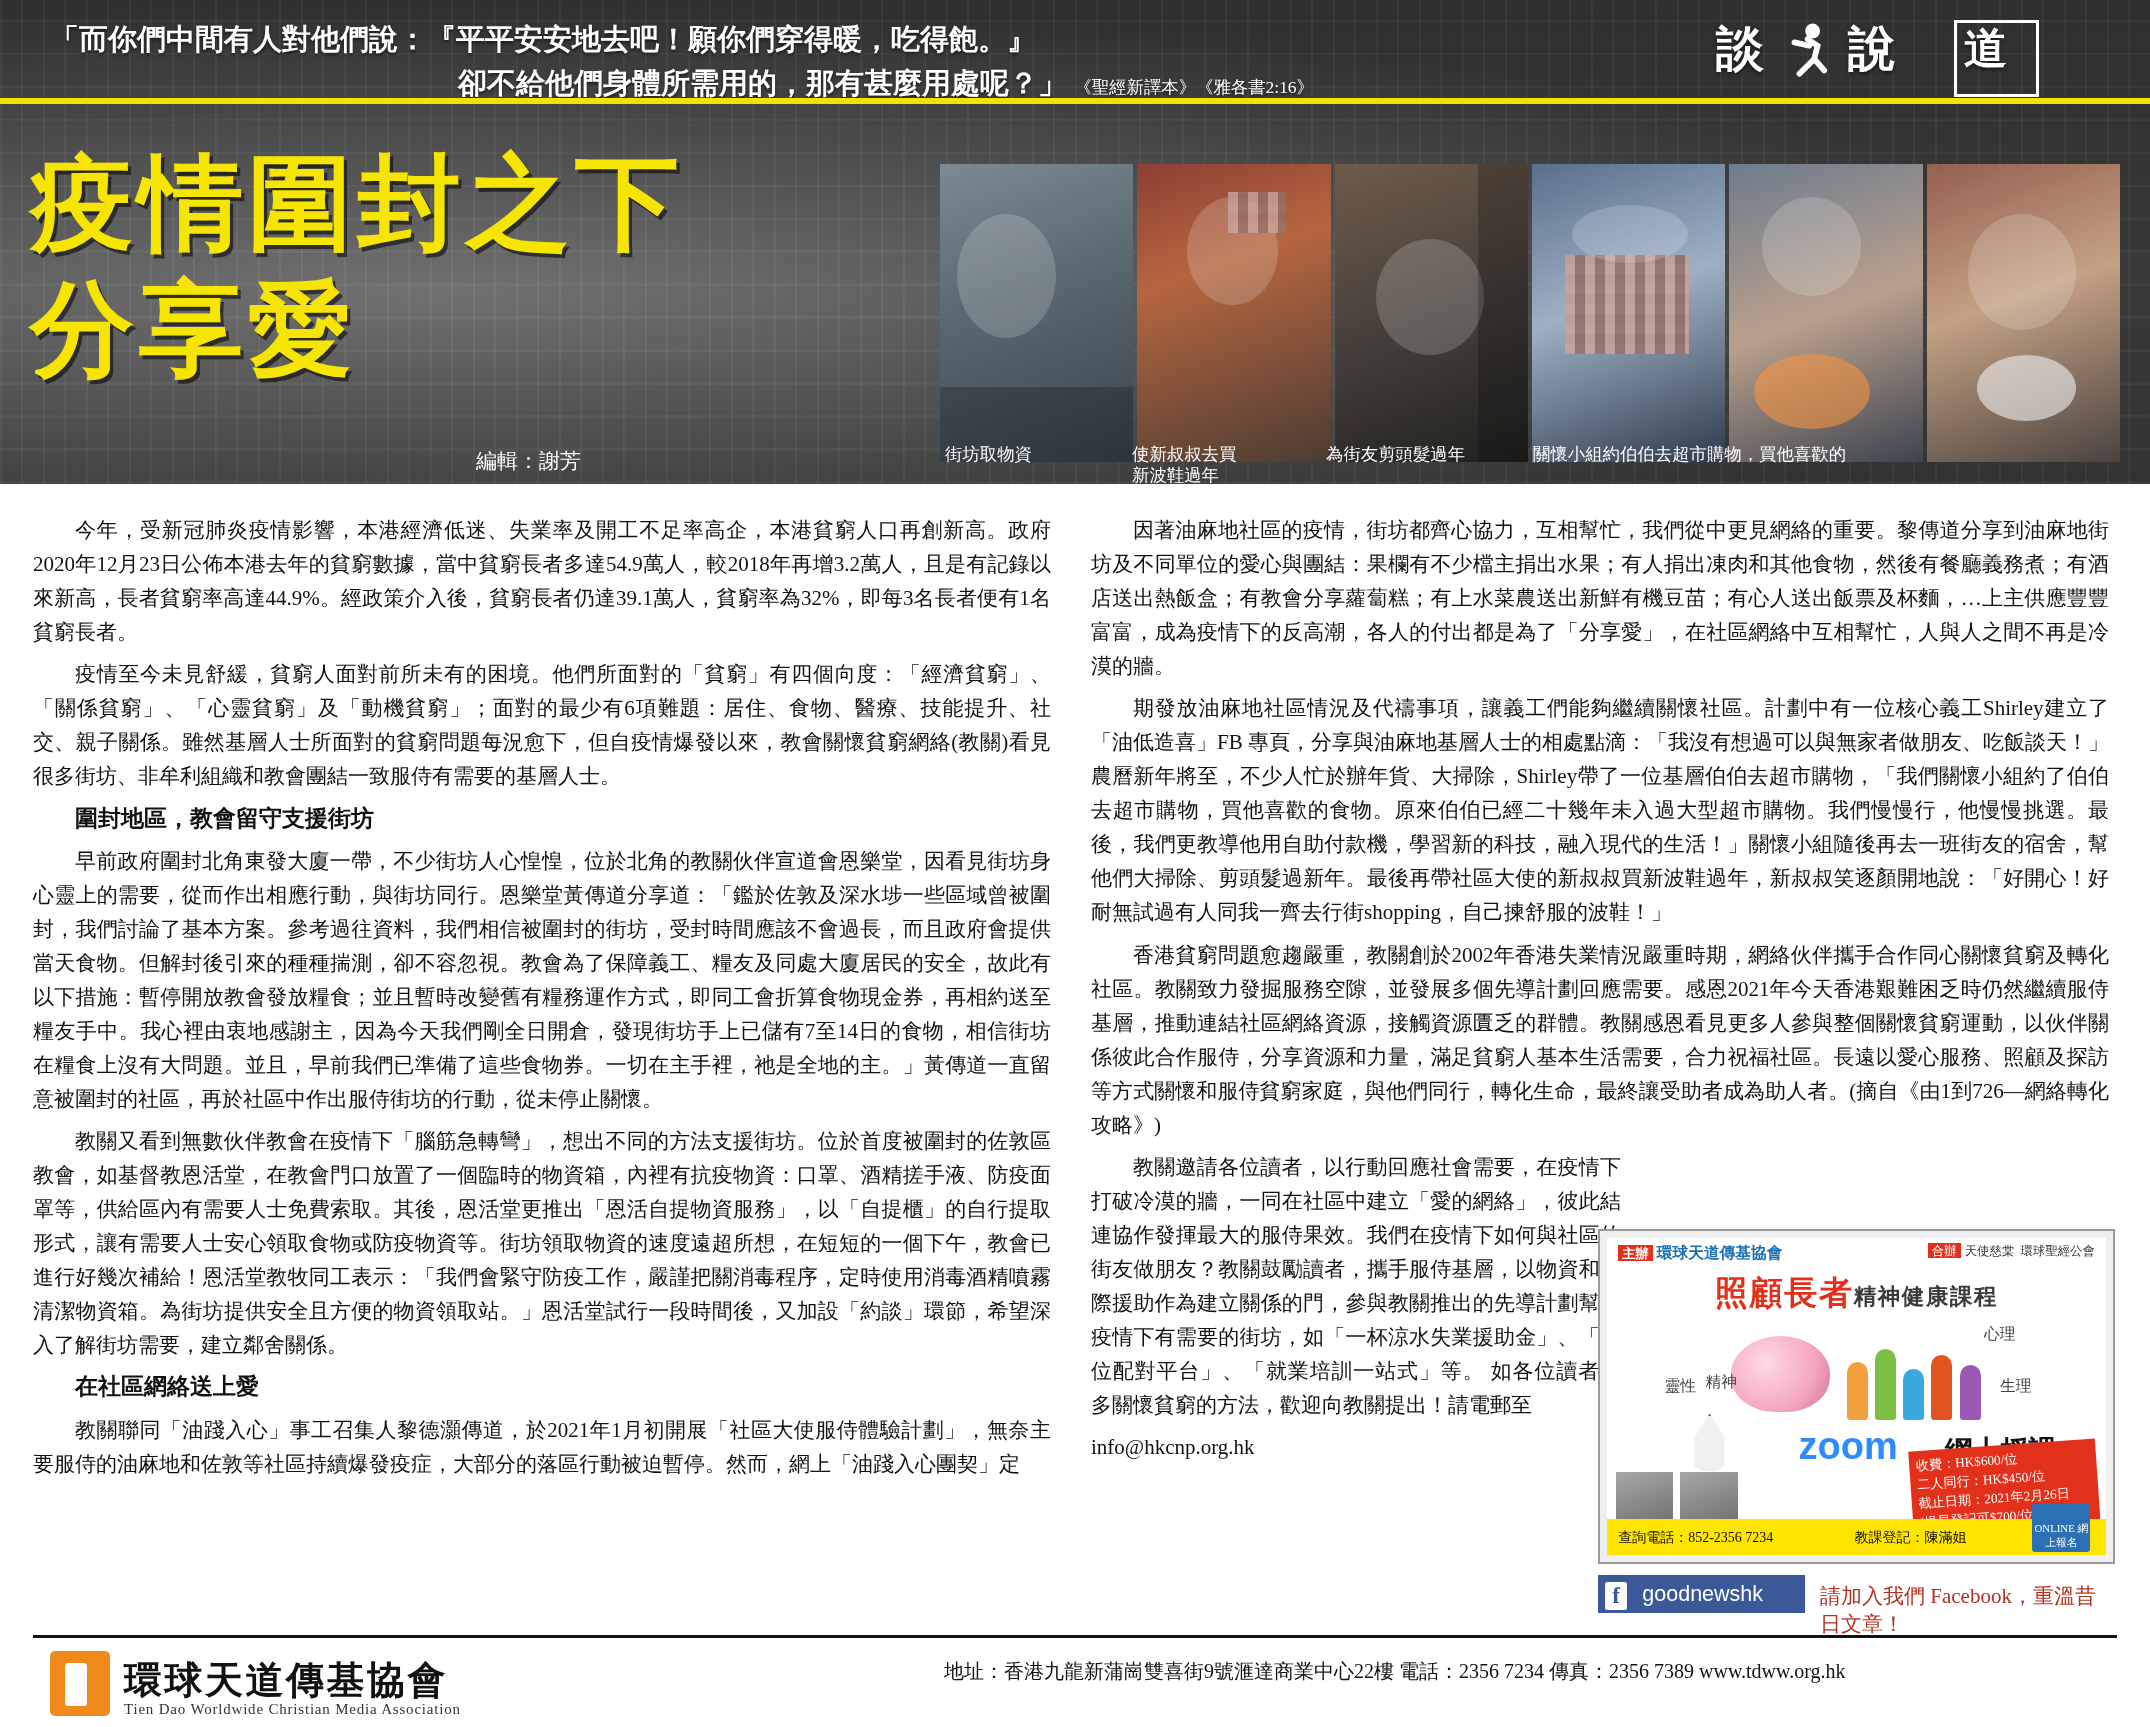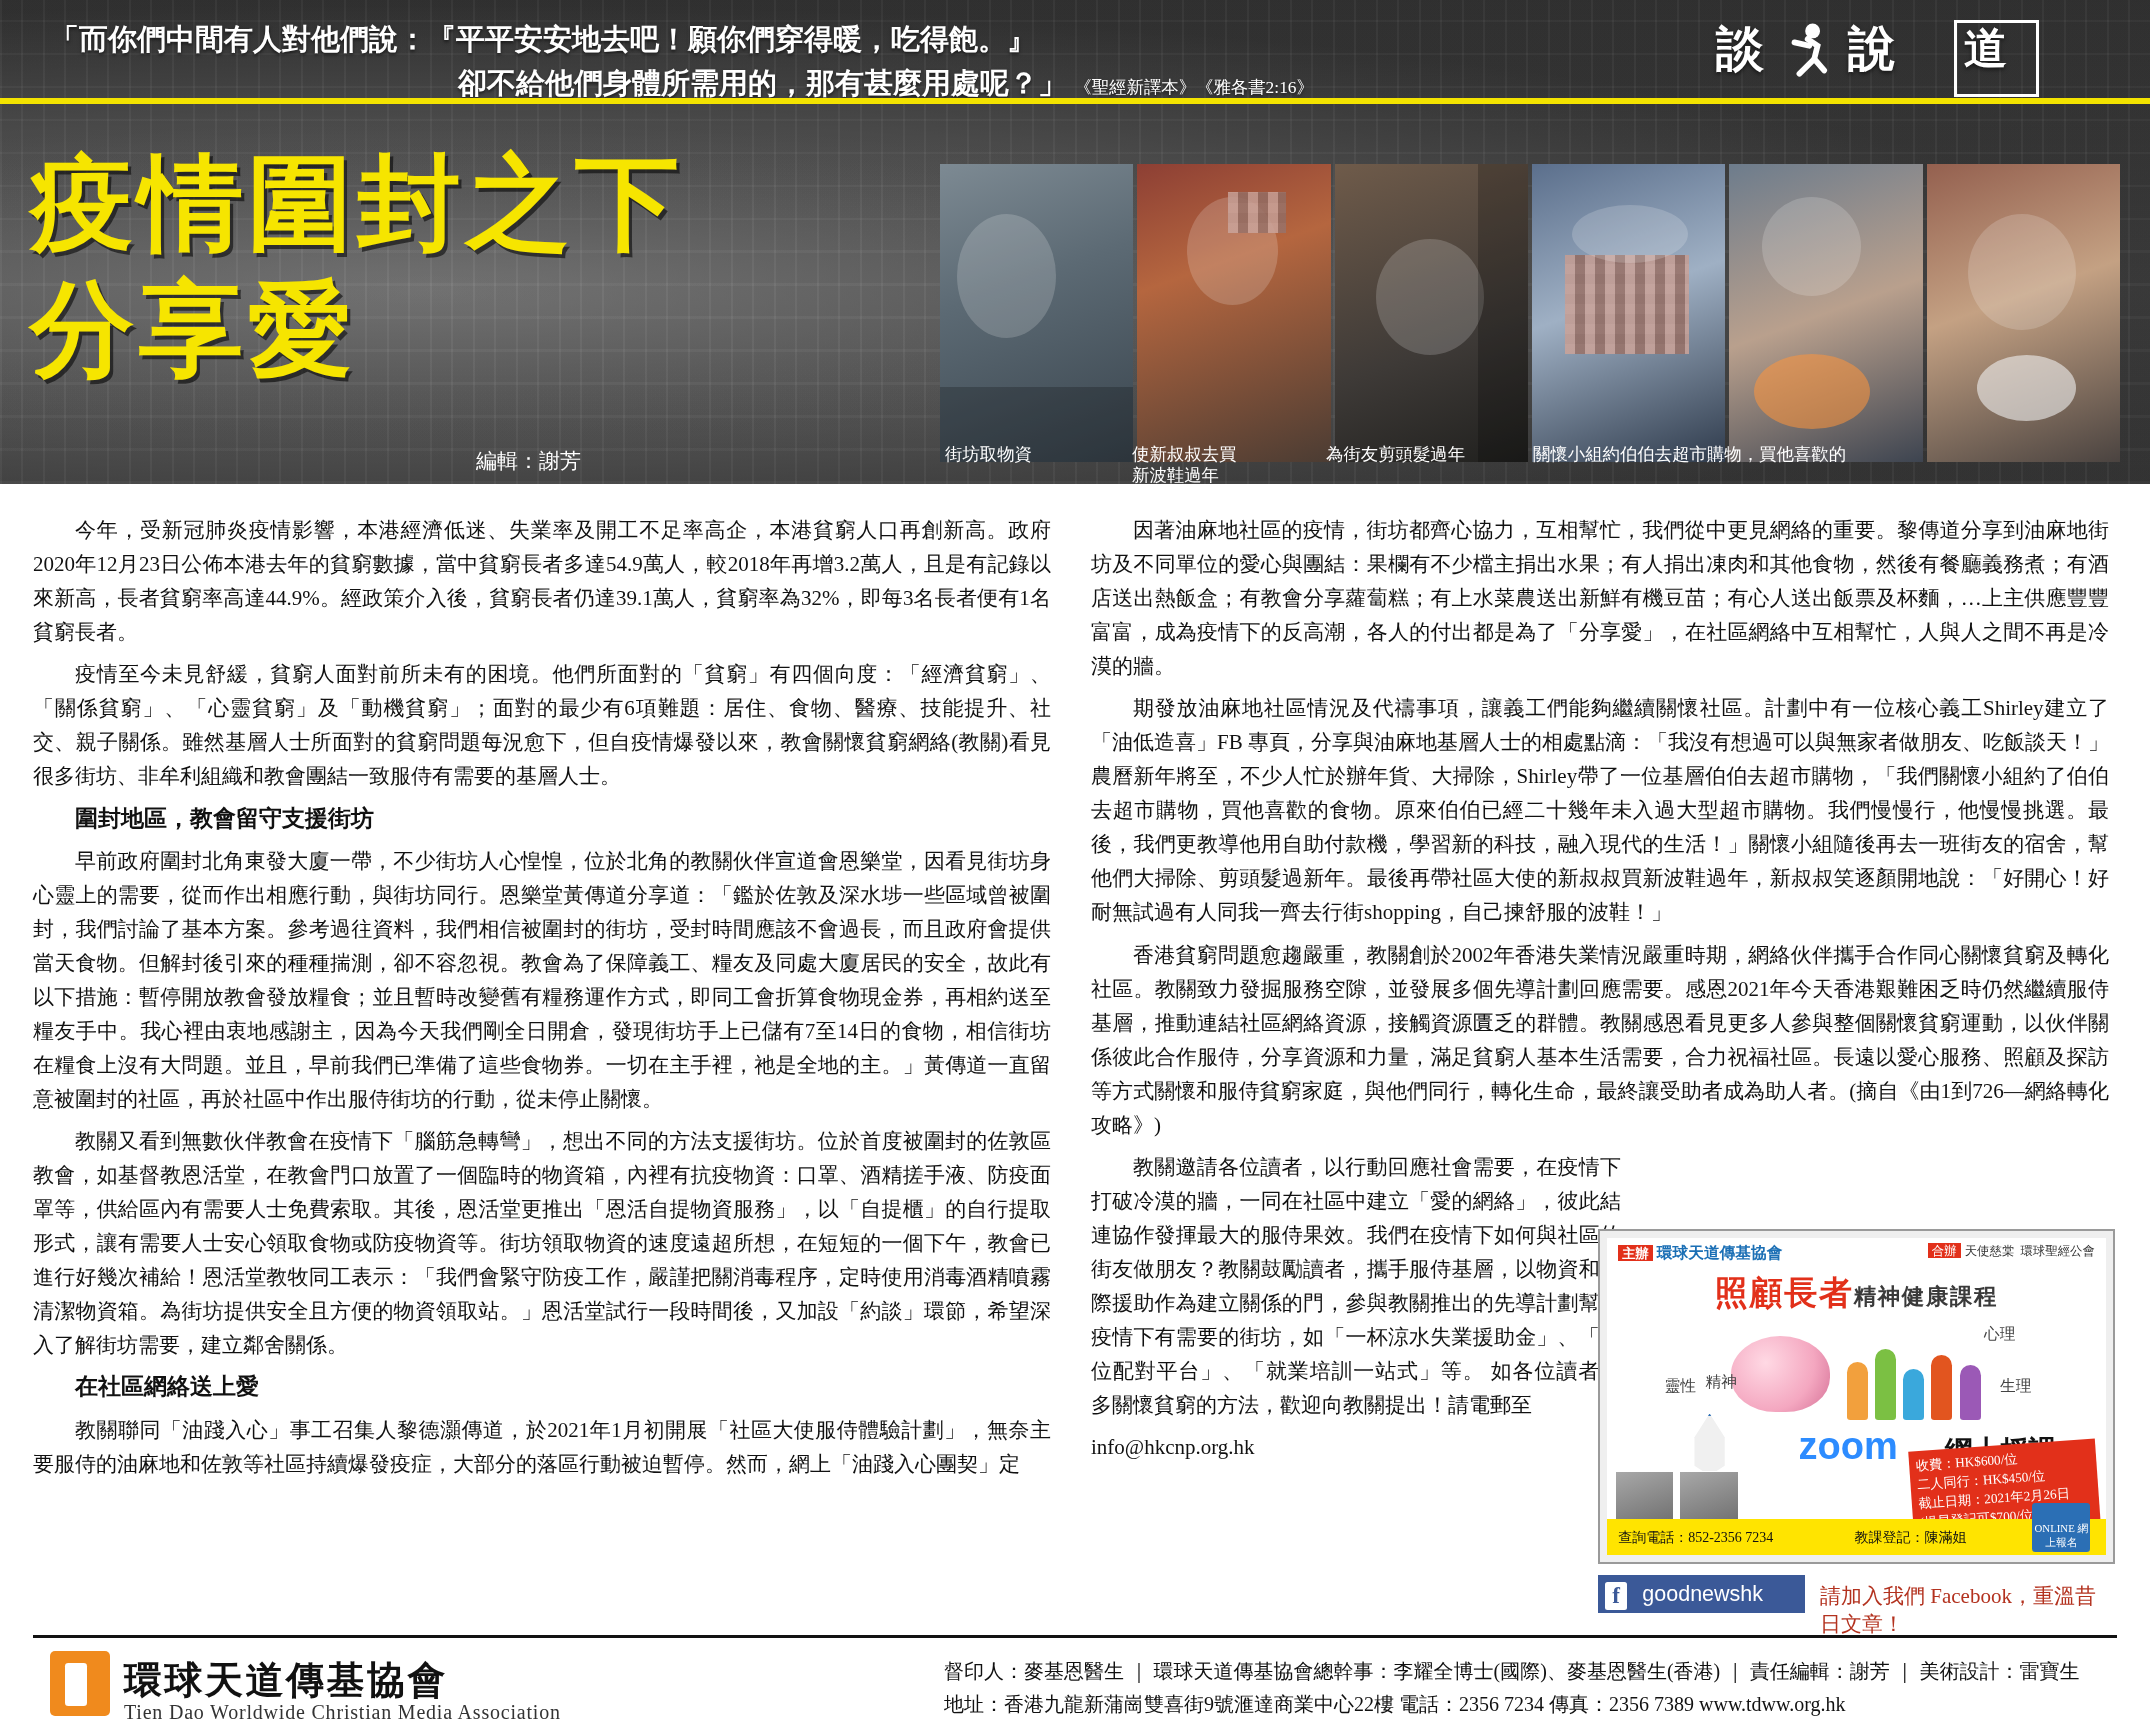--- a/index.html
+++ b/index.html
@@ -183,21 +183,21 @@
   }
   .f-logo-mark:after{
     content:"";position:absolute;left:15px;top:11.6px;width:21.5px;height:43px;background:#fff;border-radius:3.3px;
   }
   .f-logo-name{
     position:absolute;left:124px;top:11.6px;
     font-family:"Liberation Serif", serif;font-weight:bold;font-size:38px;color:#111;letter-spacing:2.5px;
   }
   .f-logo-en{
     position:absolute;left:124px;top:58px;
-    font-family:"Liberation Serif", serif;font-size:20px;color:#333;letter-spacing:0.8px;
+    font-family:"Liberation Serif", serif;font-size:15px;color:#333;letter-spacing:0.8px;
   }
   .f-info{
     position:absolute;left:944px;top:11.6px;width:1176px;
     font-family:"Liberation Serif", serif;font-size:20px;line-height:33px;color:#111;
   }
   .f-info .l2{display:block;}
 </style>
 </head>
 <body>
 
@@ -346,17 +346,16 @@
   </div>
   <div class="fb-note">請加入我們 Facebook，重溫昔日文章！</div>
 </div>
 
 <div class="footer-rule"></div>
 <div class="footer">
   <div class="f-logo-mark"></div>
   <div class="f-logo-name">環球天道傳基協會</div>
   <div class="f-logo-en">Tien Dao Worldwide Christian Media Association</div>
   <div class="f-info">
-    <span>督印人：麥基恩醫生 ｜ 環球天道傳基協會總幹事：李耀全博士(國際)、麥基恩醫生(香港) ｜ 責任編輯：謝芳 ｜ 美術設計：雷寶生</span>
     <span class="l2">地址：香港九龍新蒲崗雙喜街9號滙達商業中心22樓  電話：2356 7234  傳真：2356 7389  www.tdww.org.hk</span>
   </div>
 </div>
 
 
 </body></html>

